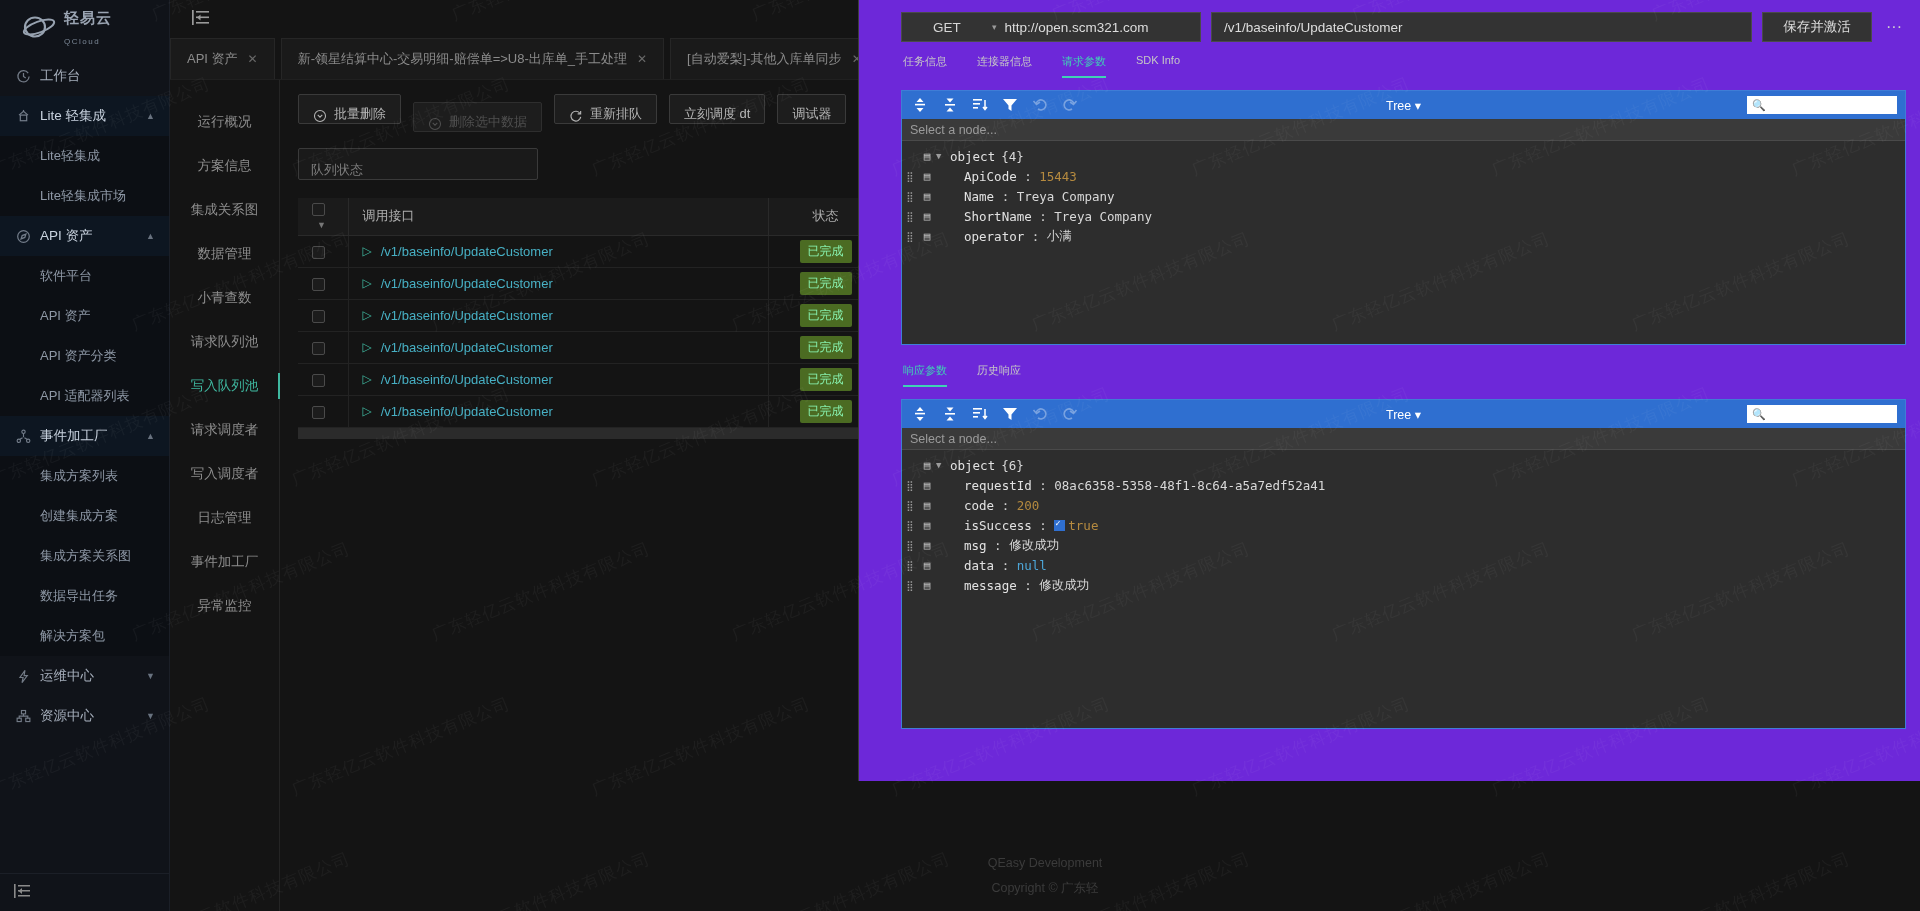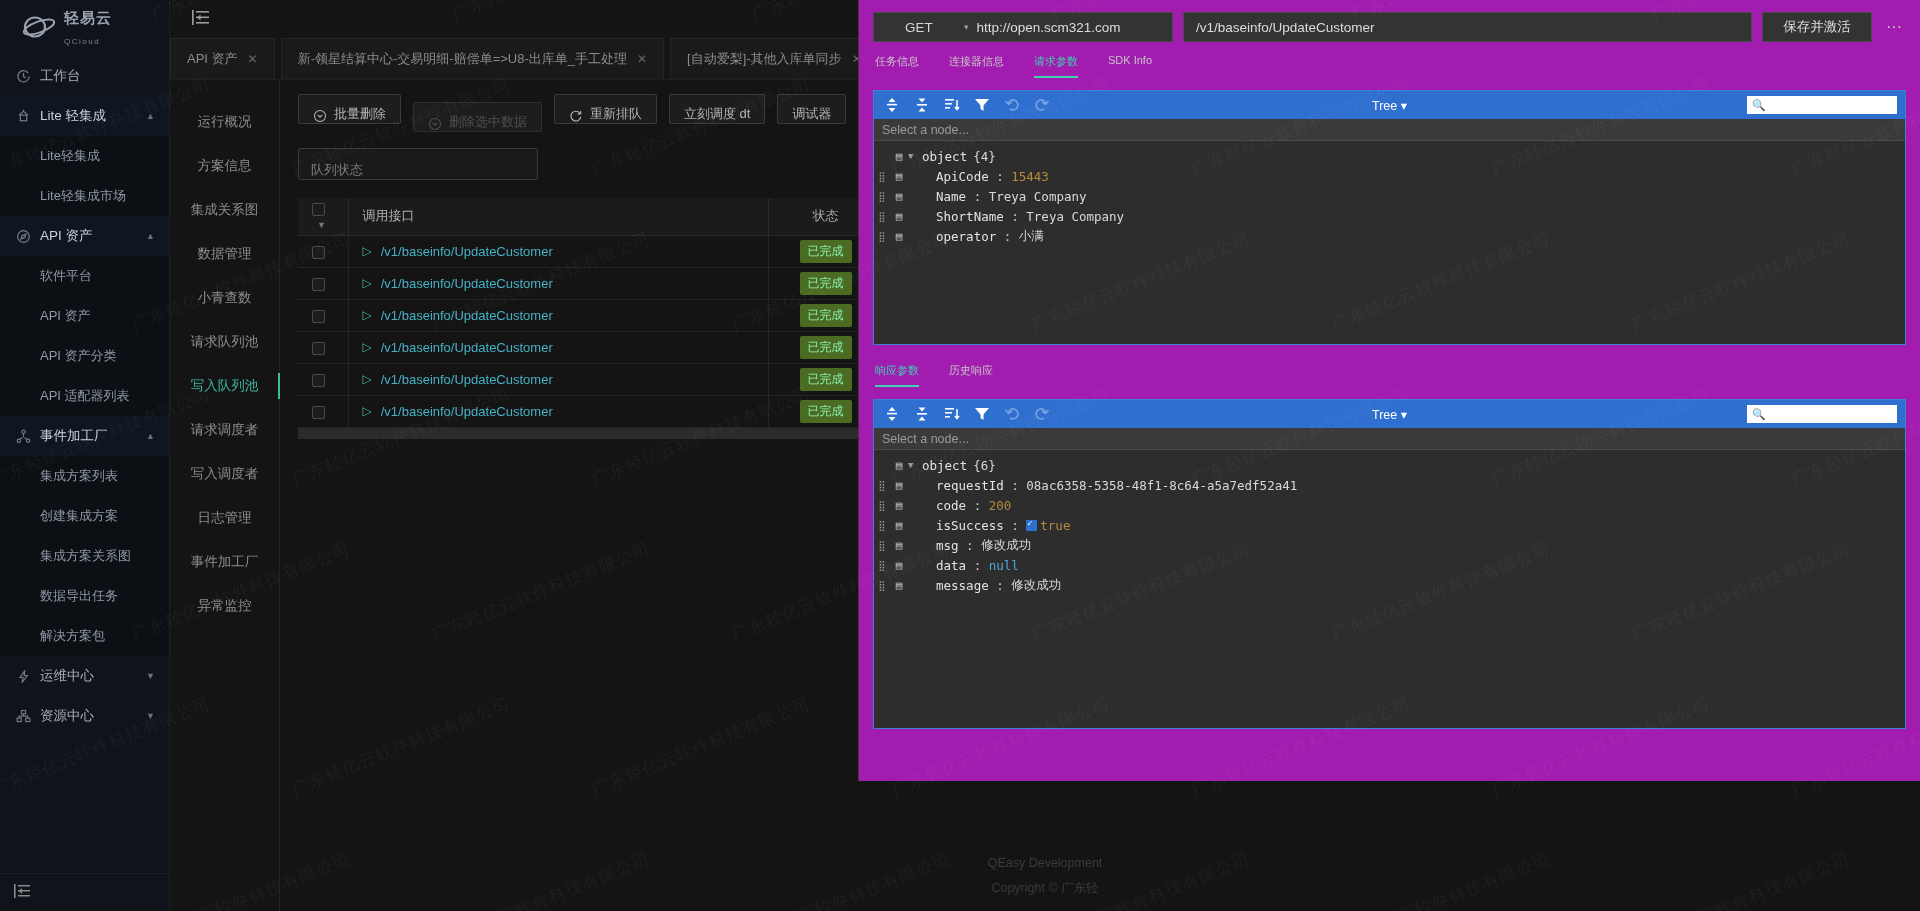--- a/index.html
+++ b/index.html
@@ -88,21 +88,21 @@
   .badge { display:inline-block; background:#4b6b22; color:#86efac; font-size:12px;
            padding:3px 8px; border-radius:2px; }
   .vlink { color:#3fb8a0; text-decoration:underline; cursor:pointer; }
   .scrollstrip { width:1000px; height:11px; background:#2b2b2b; }
 
   .foot { position:absolute; left:0; right:0; bottom:0; text-align:center;
           color:#3b3b3b; font-size:12.5px; line-height:25px; padding-bottom:10px;}
 
   
   #drawer { position:absolute; left:858px; top:0; width:1062px; height:781px;
-            background:#a21caf; border-left:1px solid #3d3d3d; }
+            background:#6d28d9; border-left:1px solid #3d3d3d;padding-left:28px; }
   .url-row { display:flex; align-items:center; padding:12px 14px 0 14px; gap:10px;}
   .url-method { flex:0 0 300px; height:30px; border:1px solid #4a4a4a; background:#333;
                 display:flex; align-items:center; color:#d6d6d6; font-size:13.5px; }
   .url-method .m { width:90px; text-align:center; }
   .url-method .cv { font-size:9px; color:#9a9a9a; margin-right:8px; }
   .url-method .host { color:#ddd; }
   .url-path { flex:1; height:30px; border:1px solid #4a4a4a; background:#333;
               display:flex; align-items:center; padding:0 12px; color:#ddd; font-size:13.5px; }
   .url-save { flex:0 0 110px; height:30px; border:1px solid #4a4a4a; background:#333;
               display:flex; align-items:center; justify-content:center;

